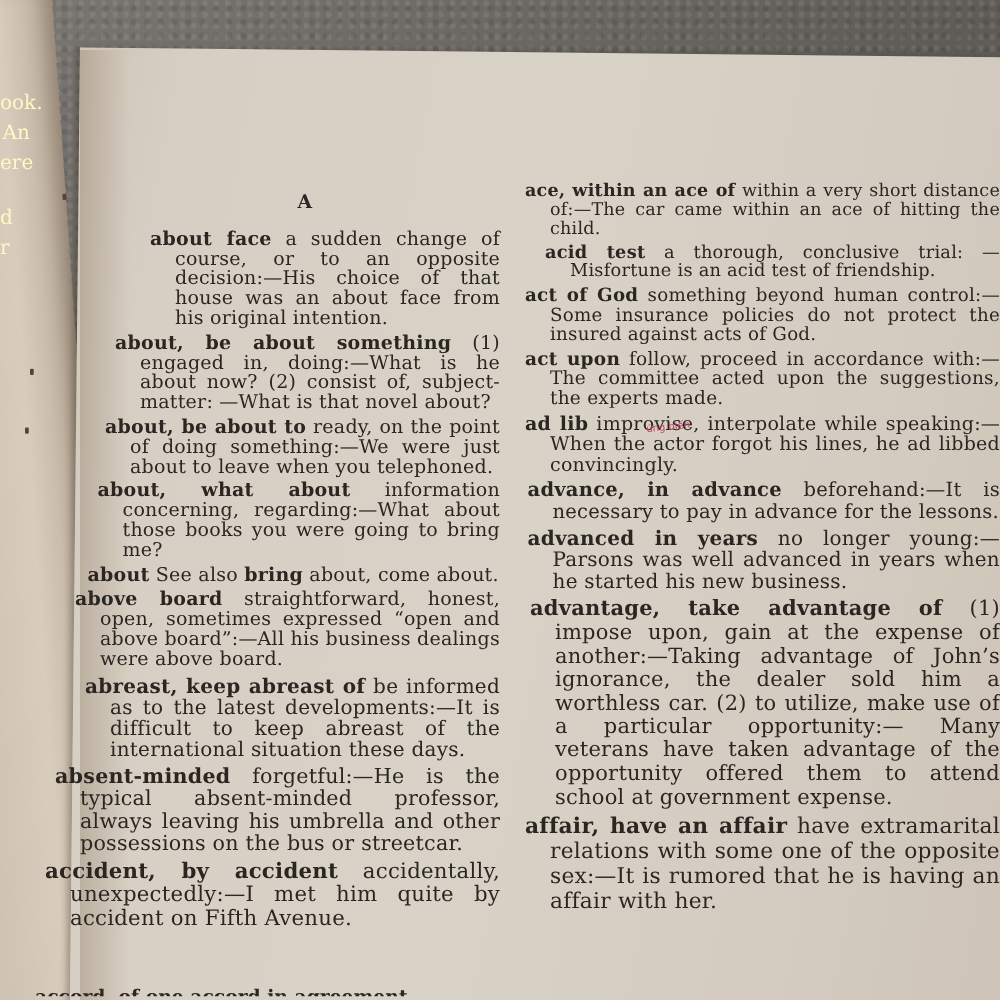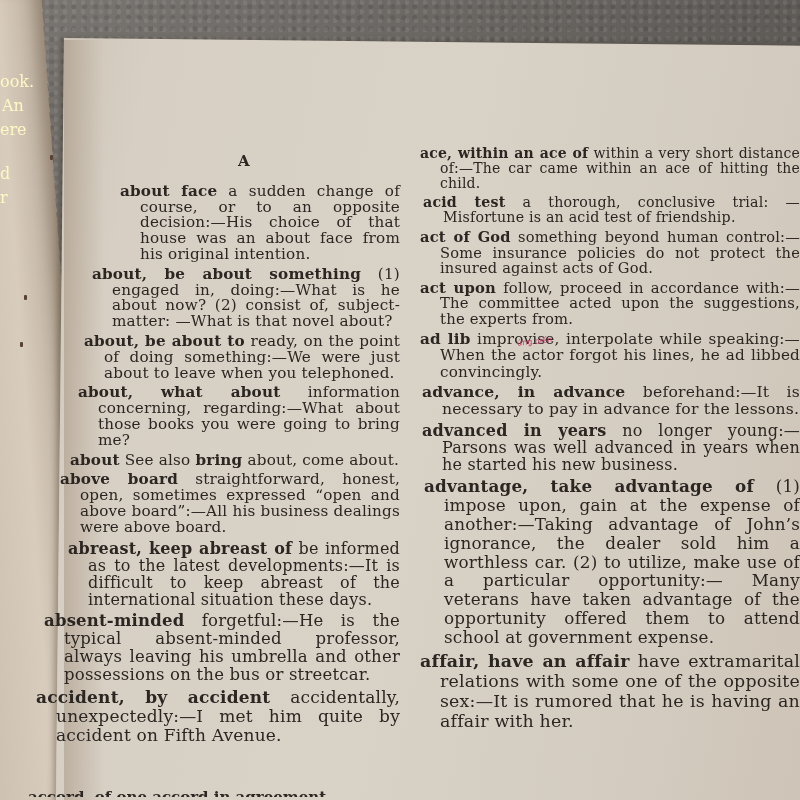--- a/index.html
+++ b/index.html
@@ -94,23 +94,23 @@
   <p class="entry" style="margin-left:22px"><span class="hw">about</span><span> See also </span><span class="hw">bring</span><span> about, come about.</span></p>
   <p class="entry" style="margin-left:12px"><span class="hw">above board</span><span> straightforward, honest, open, sometimes expressed “open and above board”:—All his business dealings were above board.</span></p>
   <p class="entry" style="margin-left:20px;font-size:16px;line-height:17px"><span class="hw">abreast, keep abreast of</span><span> be informed as to the latest developments:—It is difficult to keep abreast of the international situation these days.</span></p>
   <p class="entry" style="margin-left:-4px;font-size:16.5px;line-height:18px"><span class="hw">absent-minded</span><span> forgetful:—He is the typical absent-minded professor, always leaving his umbrella and other possessions on the bus or streetcar.</span></p>
   <p class="entry" style="margin-left:-12px;font-size:17px;line-height:19px"><span class="hw">accident, by accident</span><span> accidentally, unexpectedly:—I met him quite by accident on Fifth Avenue.</span></p>
 </div>
 <div class="cut-line">accord, of one accord in agreement</div>
 
 <div class="col col-right">
   <p class="entry" style="margin-left:0px;font-size:14px;line-height:15px"><span class="hw">ace, within an ace of</span><span> within a very short distance of:—The car came within an ace of hitting the child.</span></p>
-  <p class="entry" style="margin-left:3px;font-size:14.2px;line-height:15.2px"><span class="hw">acid test</span><span> a thorough, conclusive trial: —Misfortune is an acid test of friendship.</span></p>
+  <p class="entry" style="margin-left:16px;font-size:14.2px;line-height:15.2px"><span class="hw">acid test</span><span> a thorough, conclusive trial: —Misfortune is an acid test of friendship.</span></p>
   <p class="entry" style="margin-left:0px;font-size:14.6px;line-height:15.4px"><span class="hw">act of God</span><span> something beyond human control:—Some insurance policies do not protect the insured against acts of God.</span></p>
-  <p class="entry" style="margin-left:0px;font-size:14.8px;line-height:15.8px"><span class="hw">act upon</span><span> follow, proceed in accordance with:—The committee acted upon the suggestions, the experts from.</span></p>
+  <p class="entry" style="margin-left:0px;font-size:14.8px;line-height:15.8px"><span class="hw">act upon</span><span> follow, proceed in accordance with:—The committee acted upon the suggestions, the experts made.</span></p>
   <p class="entry" style="margin-left:0px;font-size:15.2px;line-height:16.4px"><span class="hw">ad lib</span><span> improvise, interpolate while speaking:—When the actor forgot his lines, he ad libbed convincingly.</span></p>
   <p class="entry" style="margin-left:2px;font-size:15.6px;line-height:16.8px"><span class="hw">advance, in advance</span><span> beforehand:—It is necessary to pay in advance for the lessons.</span></p>
   <p class="entry" style="margin-left:2px;font-size:16px;line-height:17.2px"><span class="hw">advanced in years</span><span> no longer young:— Parsons was well advanced in years when he started his new business.</span></p>
   <p class="entry" style="margin-left:4px;font-size:16.8px;line-height:18.8px"><span class="hw">advantage, take advantage of</span><span> (1) impose upon, gain at the expense of another:—Taking advantage of John’s ignorance, the dealer sold him a worthless car. (2) to utilize, make use of a particular opportunity:— Many veterans have taken advantage of the opportunity offered them to attend school at government expense.</span></p>
   <p class="entry" style="margin-left:0;font-size:17.4px;line-height:20px"><span class="hw">affair, have an affair</span><span> have extramarital relations with some one of the opposite sex:—It is rumored that he is having an affair with her.</span></p>
 </div>
 
 <div class="annot">ứng biến</div>
 
 </body></html>

